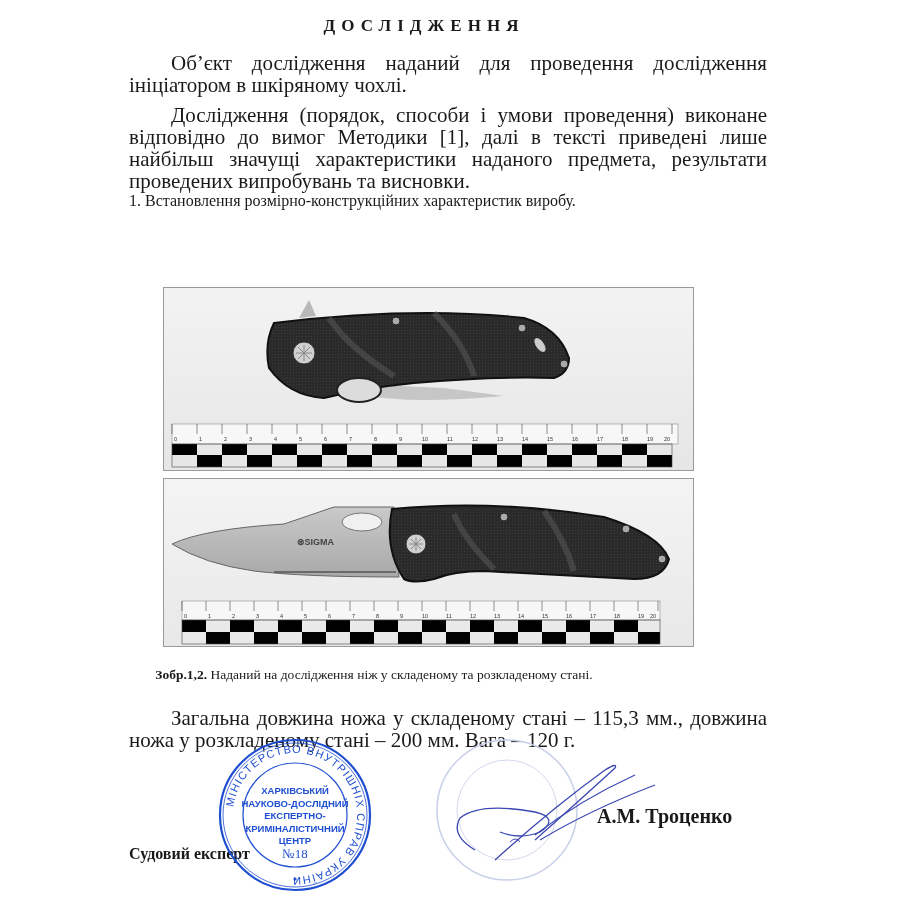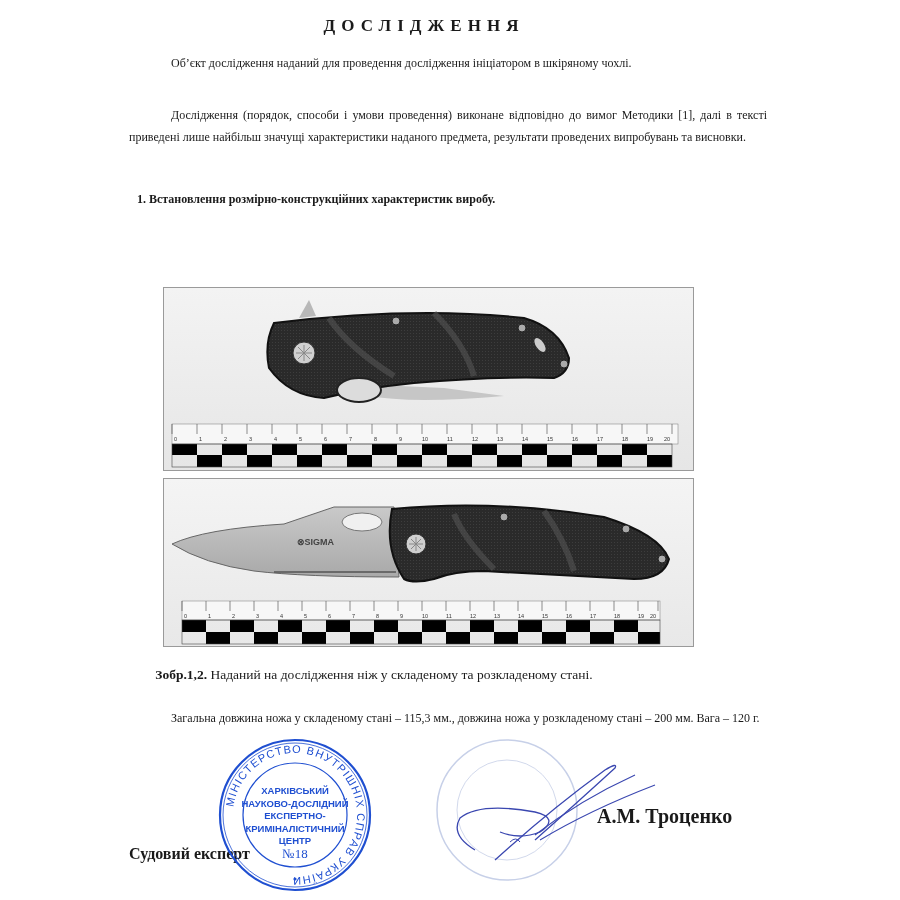--- a/index.html
+++ b/index.html
@@ -1,26 +1,26 @@
 <!DOCTYPE html>
 <html><head>
 <meta charset="utf-8">
 <style>
   html, body { margin:0; padding:0; background:#ffffff; }
   body { width:900px; height:900px; position:relative; overflow:hidden;
          font-family:"Liberation Serif", "DejaVu Serif", serif; color:#1a1a1a; }
   .page { position:absolute; left:0; top:0; width:900px; height:900px; }
   .title { position:absolute; top:16px; left:0; width:848px; text-align:center;
            font-weight:bold; font-size:17px; letter-spacing:6px; }
-  .para { position:absolute; left:129px; width:638px; font-size:12px; line-height:22px;
+  .para { position:absolute; left:129px; width:638px; font-size:21px; line-height:22px;
           text-align:justify; }
   .para .indent { display:inline-block; width:42px; }
   .p1 { top:52px; }
   .p2 { top:104px; }
-  .h1 { position:absolute; top:192px; left:129px; font-weight:bold; font-size:12px;margin-left:8px; }
+  .h1 { position:absolute; top:192px; left:129px; font-weight:normal; font-size:16px; }
   .p3 { top:230px; }
   .b { font-weight:bold; }
 
   .photo { position:absolute; left:163px; width:529px; background:#d946ef;
            border:1px solid #9a9a9a; overflow:hidden; }
   .photo1 { top:287px; height:182px; }
   .photo2 { top:478px; height:167px; }
 
   .caption { position:absolute; top:667px; left:0; width:748px; text-align:center; font-size:13.5px; }
   .p4 { top:707px; }

